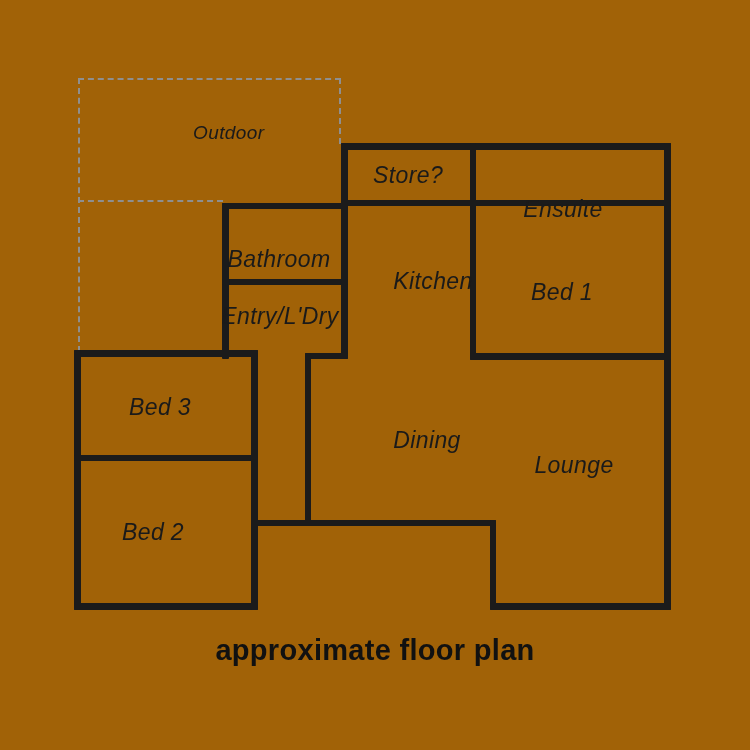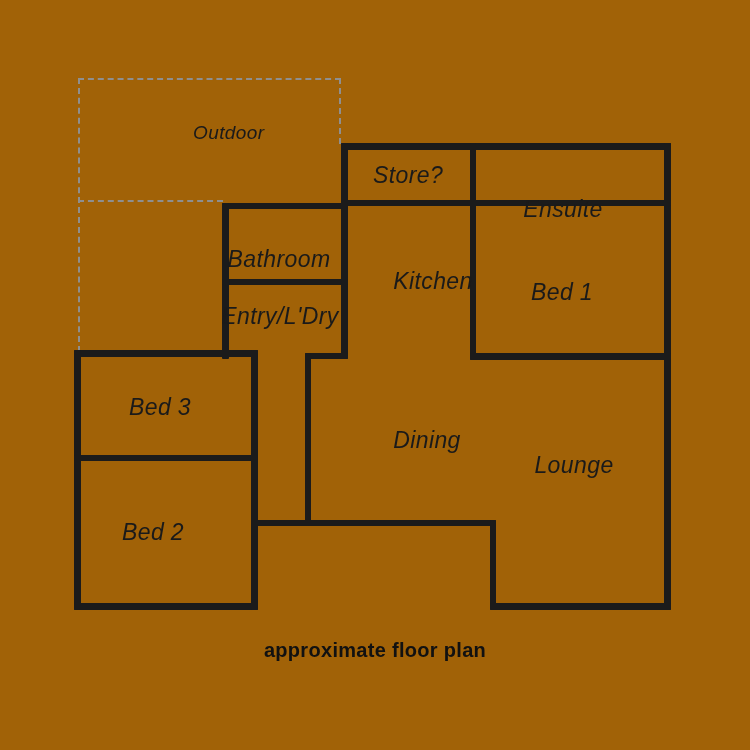--- a/index.html
+++ b/index.html
@@ -49,21 +49,21 @@
     line-height: 22px;
     white-space: nowrap;
     letter-spacing: 0.4px;
   }
   .caption {
     position: absolute;
     left: 375px;
     top: 650px;
     transform: translate(-50%, -50%);
     font-weight: bold;
-    font-size: 20px;
+    font-size: 29px;
     color: #111111;
     white-space: nowrap;
     letter-spacing: 0.3px;
   }
 </style>
 </head>
 <body>
 
 <div id="canvas">
 

